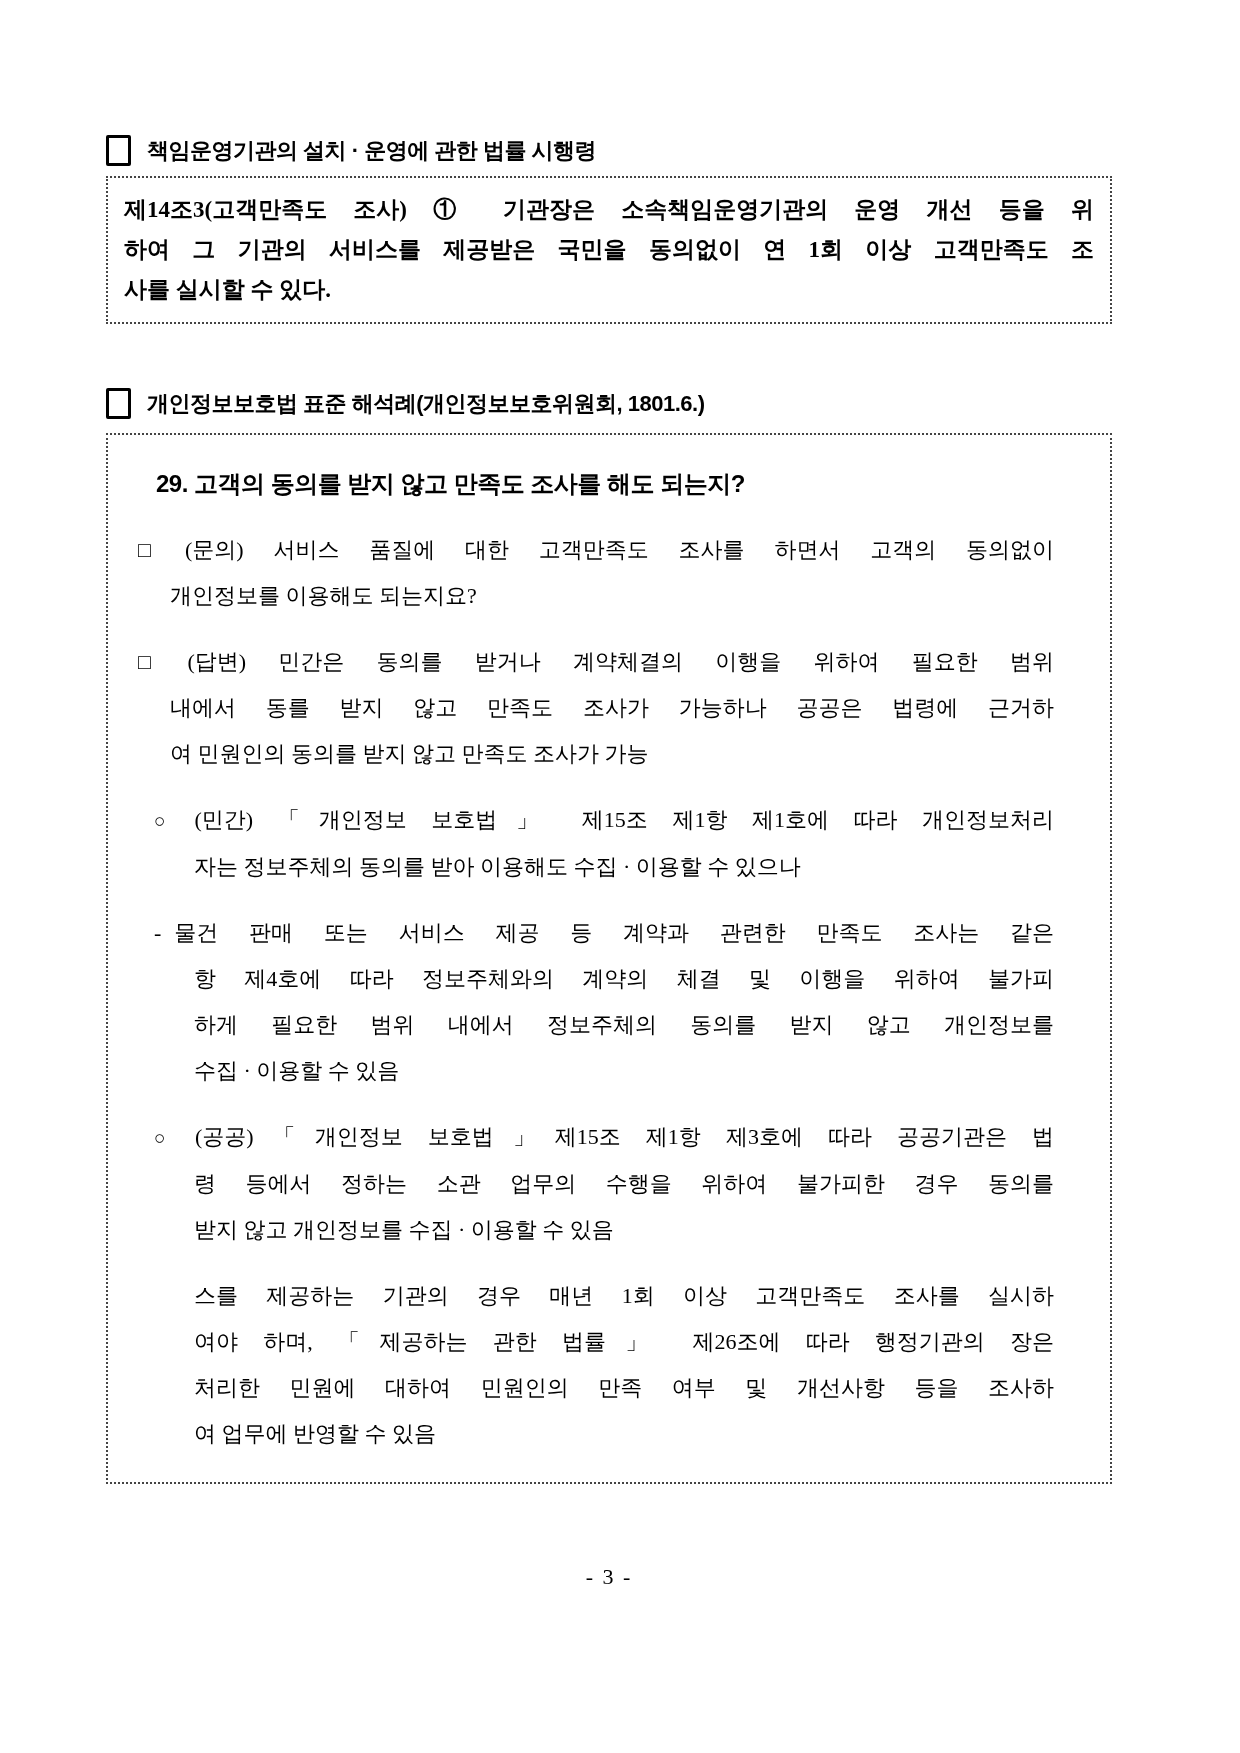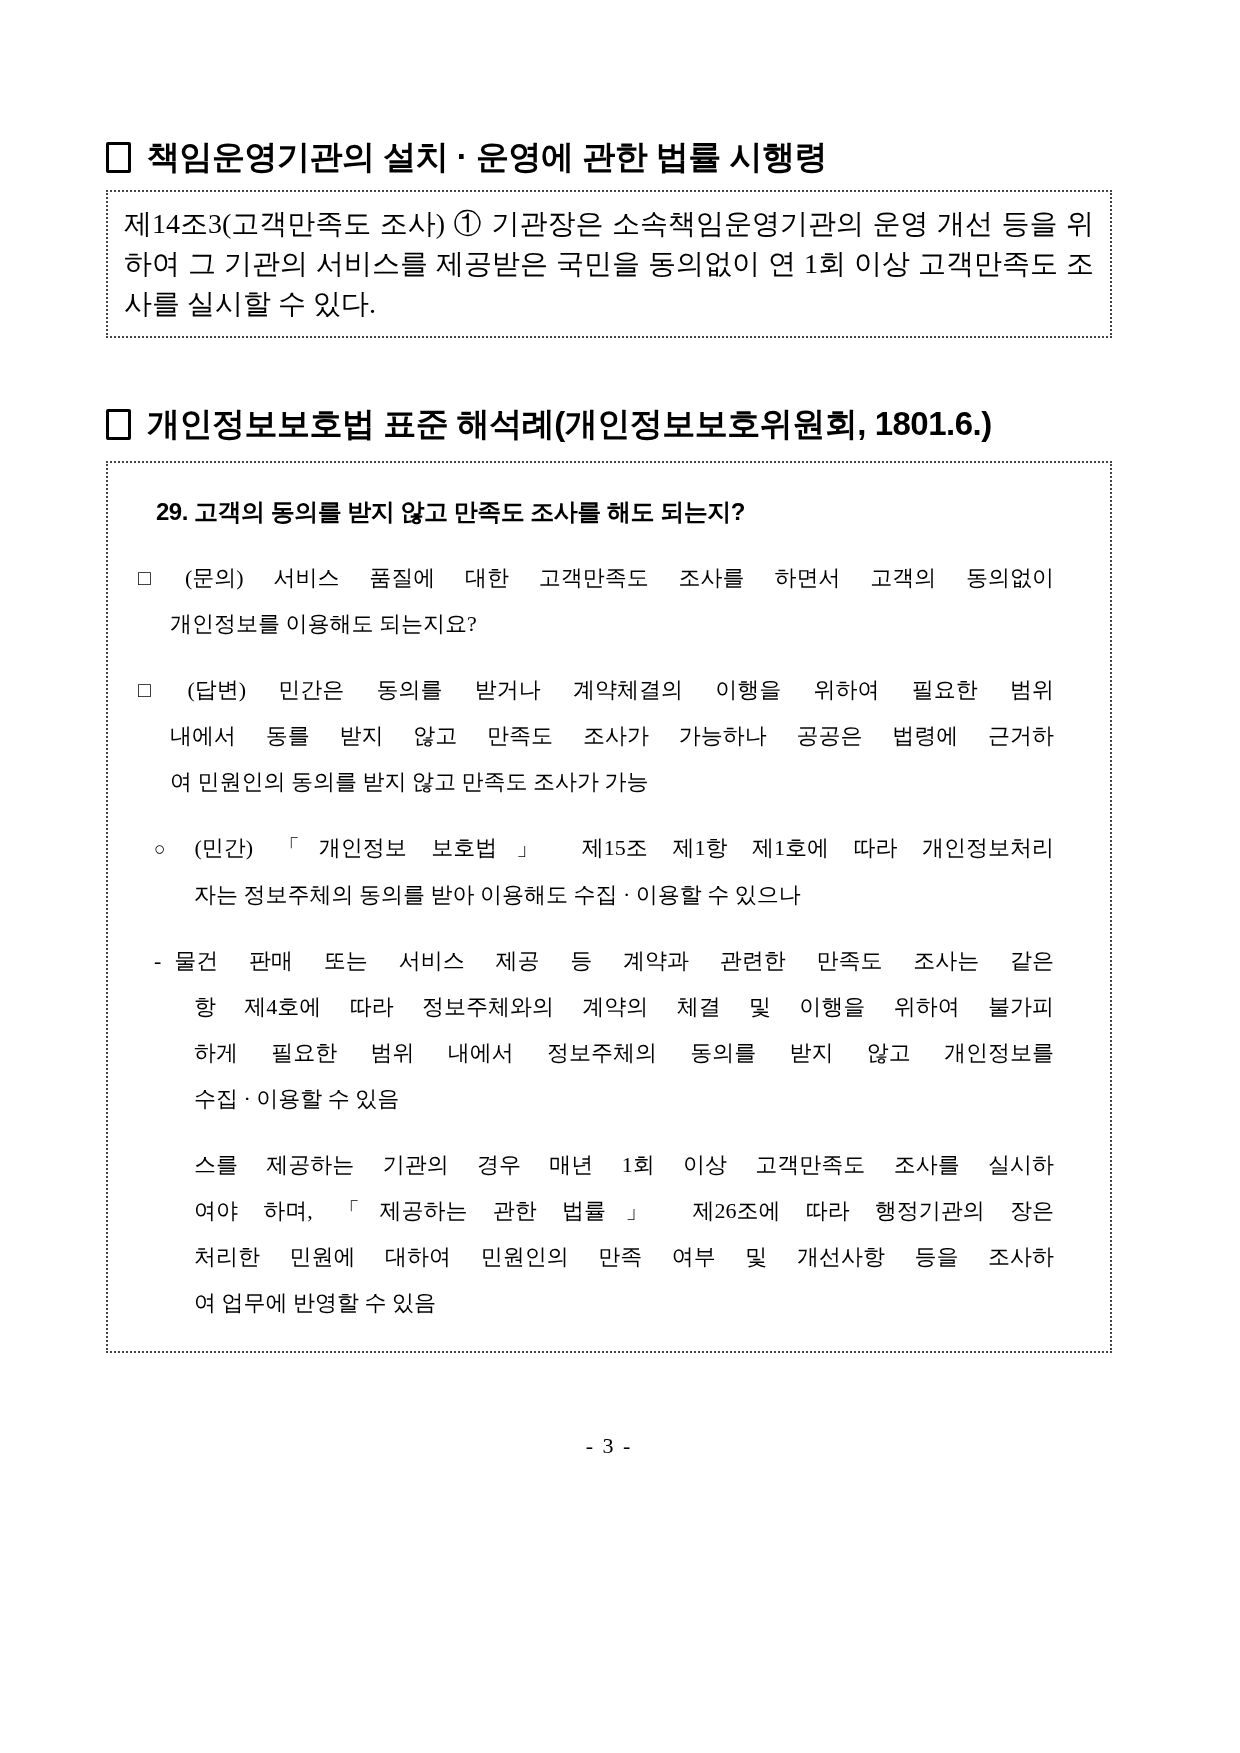--- a/index.html
+++ b/index.html
@@ -22,21 +22,21 @@
     width: 1006px;
     padding-top: 135px;
   }
 
   
   .heading {
     display: flex;
     align-items: center;
     font-family: "Liberation Sans", sans-serif;
     font-weight: bold;
-    font-size: 33px;
+    font-size: 22px;
     letter-spacing: -0.5px;
     color: #000;
     white-space: nowrap;
   }
   .hbullet {
     display: inline-block;
     width: 25px;
     height: 31px;
     border: 3px solid #000;
     border-radius: 2px;
@@ -45,22 +45,23 @@
   }
 
   
   .dotbox {
     border: 2px dotted #444;
     background: #fff;
   }
   .box1 {
     margin-top: 10px;
     padding: 12px 16px 12px 16px;
-    font-size: 28px;
+    font-size: 23px;
     line-height: 40px;
+    font-weight: bold;
   }
   .box2 {
     margin-top: 14px;
     padding: 26px 56px 25px 30px;
     font-size: 22px;
     line-height: 46px;
   }
 
   
   .jline {               
@@ -137,20 +138,25 @@
         <div class="lline l2c">자는 정보주체의 동의를 받아 이용해도 수집 · 이용할 수 있으나</div>
       </div>
 
       <div class="para">
         <div class="jline l2f"><span class="mk mk-dash">-</span><span>물건 판매 또는 서비스 제공 등 계약과 관련한 만족도 조사는 같은</span></div>
         <div class="jline l2c">항 제4호에 따라 정보주체와의 계약의 체결 및 이행을 위하여 불가피</div>
         <div class="jline l2c">하게 필요한 범위 내에서 정보주체의 동의를 받지 않고 개인정보를</div>
         <div class="lline l2c">수집 · 이용할 수 있음</div>
       </div>
 
+      <div class="para">
+        <div class="jline l2f"><span class="mk mk-circle">○</span><span>(공공)「개인정보 보호법」제15조 제1항 제3호에 따라 공공기관은 법</span></div>
+        <div class="jline l2c">령 등에서 정하는 소관 업무의 수행을 위하여 불가피한 경우 동의를</div>
+        <div class="lline l2c">받지 않고 개인정보를 수집 · 이용할 수 있음</div>
+      </div>
 
       <div class="para">
         <div class="jline l2c">스를 제공하는 기관의 경우 매년 1회 이상 고객만족도 조사를 실시하</div>
         <div class="jline l2c">여야 하며, 「제공하는 관한 법률」 제26조에 따라 행정기관의 장은</div>
         <div class="jline l2c">처리한 민원에 대하여 민원인의 만족 여부 및 개선사항 등을 조사하</div>
         <div class="lline l2c">여 업무에 반영할 수 있음</div>
       </div>
     </div>
 
     <div class="pagenum">- 3 -</div>

